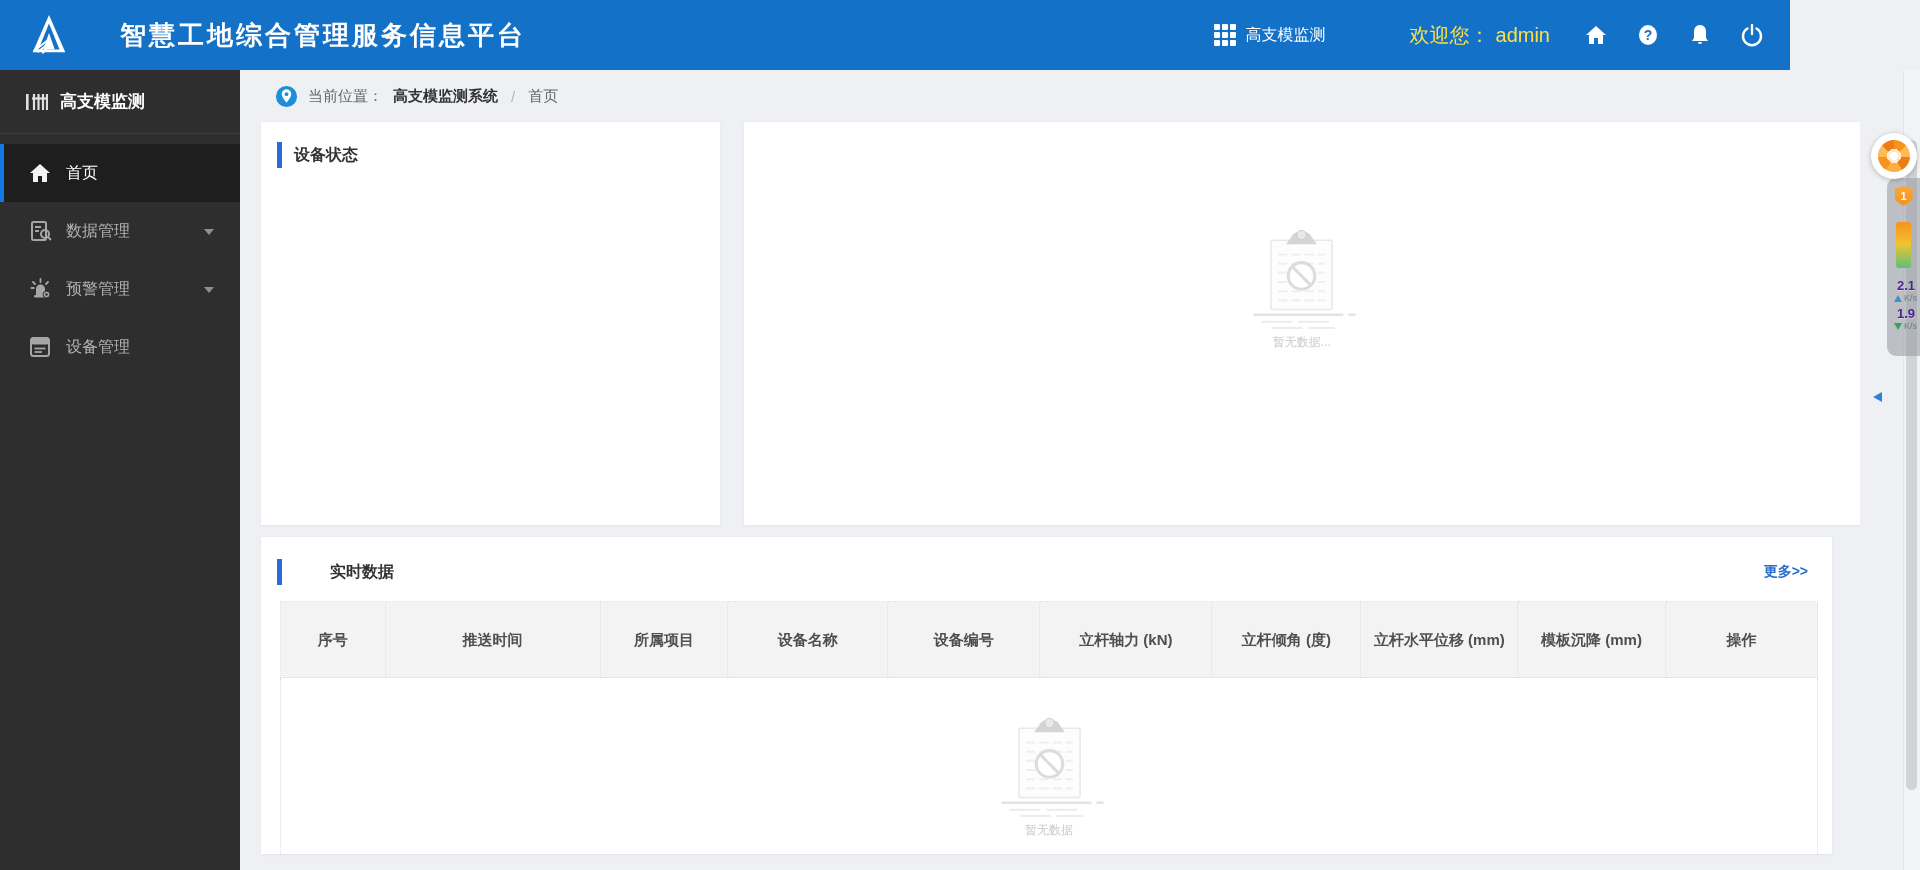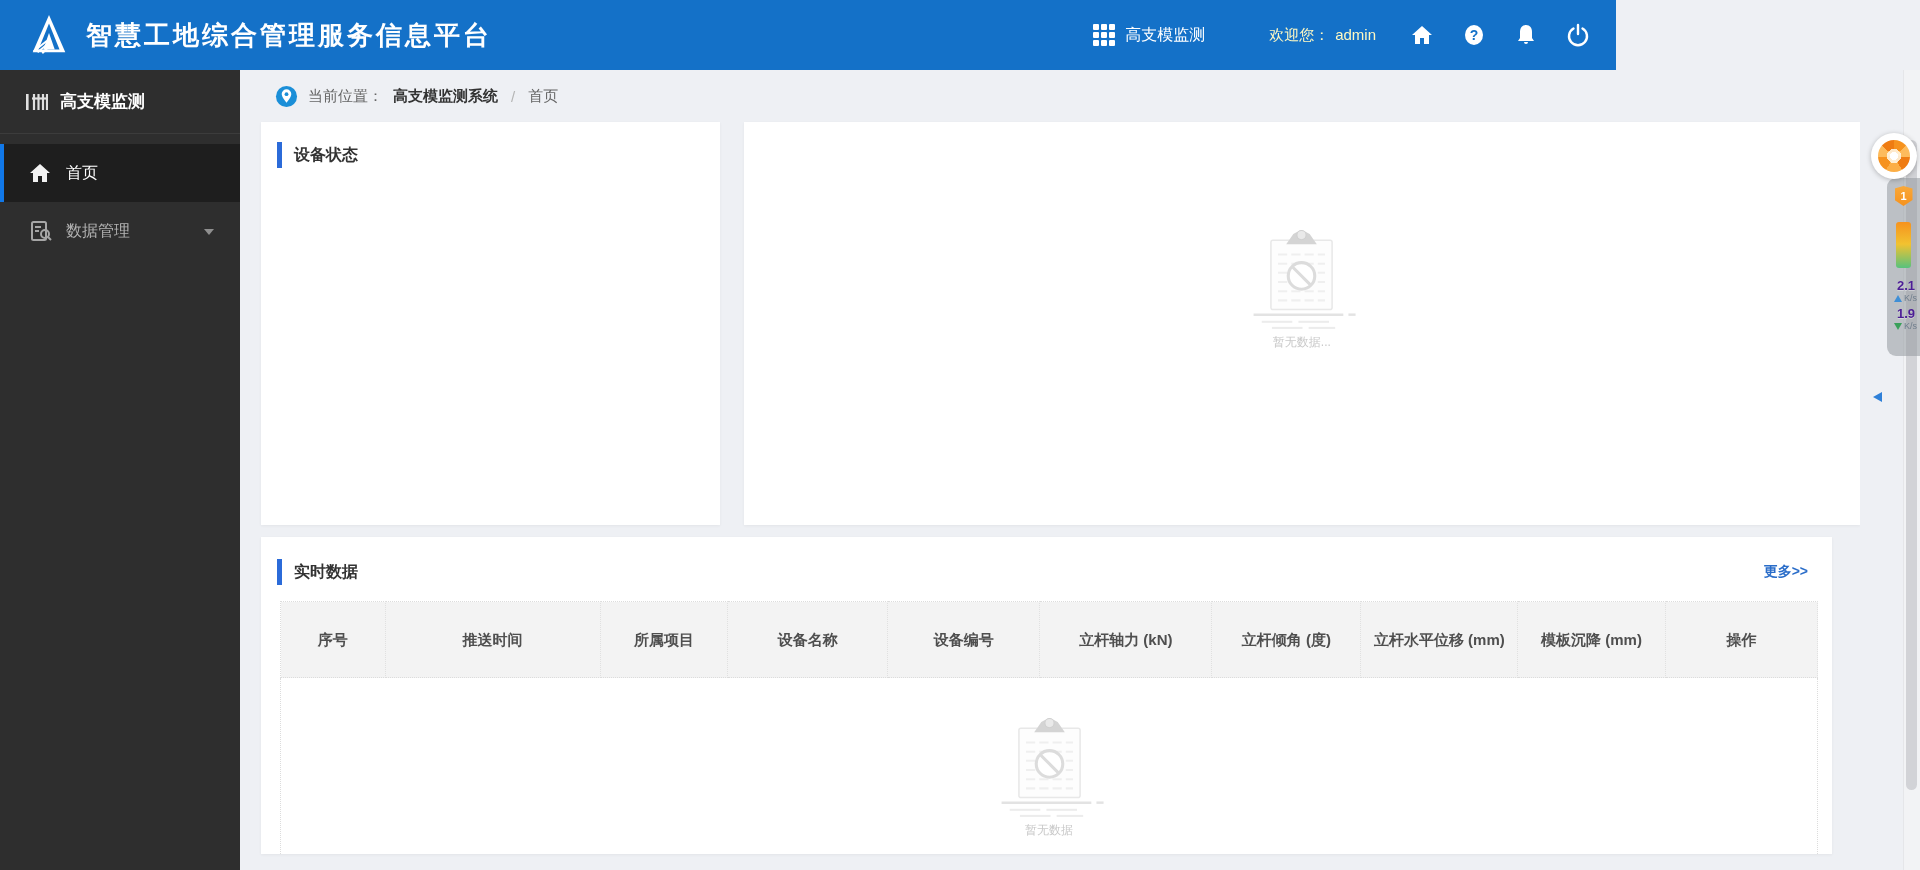--- a/index.html
+++ b/index.html
@@ -4,29 +4,29 @@
 <style>
   * { margin:0; padding:0; box-sizing:border-box; }
   html,body { width:1920px; height:870px; overflow:hidden; }
   body {
     font-family:"Liberation Sans","DejaVu Sans",sans-serif;
     background:var(--content-bg,#eef0f4);
     position:relative;
   }
   
   .app-header {
-    position:absolute; top:0; left:0; width:1616px; height:70px;
+    position:absolute; top:0; left:0; width:1790px; height:70px;
     background:var(--header-blue,#1471c8);
-    display:flex; align-items:center; padding:16px 26px; z-index:60;
+    display:flex; align-items:center; padding:16px 26px; z-index:60;gap:34px;
   }
   .logo { width:46px; height:46px; flex:0 0 auto; }
   .app-title { color:#fff; font-size:26px; font-weight:bold; letter-spacing:3px; margin-left:14px; }
   .header-right { margin-left:auto; display:flex; align-items:center; }
   .app-switcher { display:flex; align-items:center; gap:9px; color:#fff; font-size:16px; cursor:pointer; }
-  .welcome { color:#fef9c3; font-size:15px; margin-left:64px; }
+  .welcome { color:#fde047; font-size:20px; margin-left:84px; }
   .welcome b { font-weight:normal; margin-left:6px; }
   .header-icons { display:flex; align-items:center; gap:28px; margin-left:34px; }
   .hicon { width:24px; height:24px; cursor:pointer; display:block; }
   
   .sidebar {
     position:absolute; top:70px; left:0; width:240px; height:800px;
     background:var(--sidebar-bg,#2e2e2e); z-index:20;
   }
   .brand {
     height:64px; display:flex; align-items:center; padding-left:26px; gap:12px;
@@ -64,21 +64,21 @@
   .panel-device { width:468px; }
   .panel-warning { width:1139px; }
   .panel-head { display:flex; align-items:center; padding:20px 24px 0 16px; }
   .accent-bar { width:5px; height:26px; background:var(--accent-blue,#2b6bd9); margin-right:12px; flex:0 0 auto; }
   .panel-title { font-size:16px; font-weight:bold; color:#333; }
   .more-link { margin-left:auto; color:var(--link-blue,#2b6bd9); font-size:14px; font-weight:bold; cursor:pointer; }
   .empty-state { display:flex; flex-direction:column; align-items:center; }
   .panel-warning .empty-state { margin-top:108px; }
   .empty-text { font-size:12px; color:var(--empty-text,#c9c9c9); margin-top:2px; }
   .panel-realtime { margin:12px 28px 0 21px; height:317px; overflow:hidden; }
-  .panel-realtime .panel-head { padding-top:22px; }
+  .panel-realtime .panel-head { padding-top:22px;gap:36px; }
   .table-wrap { margin:16px 14px 0 19px; height:calc(100% - 64px); }
   table { width:100%; border-collapse:collapse; table-layout:fixed; }
   th {
     background:var(--table-header-bg,#f3f3f3);
     border-top:1px dotted #dcdcdc; border-bottom:1px dotted #dcdcdc; border-right:1px dotted #e0e0e0;
     height:76px; font-size:15px; color:#4f4f4f; font-weight:bold;
     padding:8px 10px; text-align:center; line-height:1.6;
   }
   th:first-child { border-left:1px dotted #dcdcdc; }
   tbody td { border-left:1px dotted #dcdcdc; border-right:1px dotted #dcdcdc; height:180px; vertical-align:top; }
@@ -212,21 +212,46 @@
         <rect x="4" y="3" width="14" height="18" rx="1.5" fill="none" stroke="currentColor" stroke-width="2"></rect>
         <line x1="7" y1="8" x2="13" y2="8" stroke="currentColor" stroke-width="2"></line>
         <line x1="7" y1="12" x2="11" y2="12" stroke="currentColor" stroke-width="2"></line>
         <circle cx="17" cy="15" r="4" fill="none" stroke="currentColor" stroke-width="2"></circle>
         <line x1="20" y1="18" x2="23" y2="21" stroke="currentColor" stroke-width="2"></line>
       </svg>
       <span>数据管理</span>
       <i class="caret"></i>
     </div>
 
-
+    <div class="menu-item">
+      <svg class="mi-icon" viewBox="0 0 24 24">
+        <path d="M8 18 V12 a4.5 4.5 0 0 1 9 0 V18 Z" fill="currentColor"></path>
+        <rect x="6" y="18" width="13" height="2.6" rx="1.3" fill="currentColor"></rect>
+        <g stroke="currentColor" stroke-width="1.8" stroke-linecap="round">
+          <line x1="12.5" y1="2" x2="12.5" y2="5"></line>
+            <line x1="5" y1="5" x2="7" y2="7"></line>
+            <line x1="20" y1="5" x2="18" y2="7"></line>
+            <line x1="3.5" y1="11" x2="5.8" y2="11"></line>
+        </g>
+        <circle cx="18.5" cy="17.5" r="3.4" fill="currentColor" stroke="#2e2e2e" stroke-width="1"></circle>
+        <circle cx="18.5" cy="17.5" r="1.2" fill="#2e2e2e"></circle>
+      </svg>
+      <span>预警管理</span>
+      <i class="caret"></i>
+    </div>
+
+    <div class="menu-item">
+      <svg class="mi-icon" viewBox="0 0 24 24">
+        <rect x="3" y="3" width="18" height="18" rx="2.5" fill="none" stroke="currentColor" stroke-width="2"></rect>
+        <rect x="3" y="3" width="18" height="6.5" rx="2.5" fill="currentColor"></rect>
+        <line x1="6.5" y1="13.5" x2="17.5" y2="13.5" stroke="currentColor" stroke-width="1.8"></line>
+        <line x1="6.5" y1="17" x2="14" y2="17" stroke="currentColor" stroke-width="1.8"></line>
+      </svg>
+      <span>设备管理</span>
+    </div>
   </div>
 </nav>
 
 <main class="content">
 
   <div class="breadcrumb">
     <svg class="pin" viewBox="0 0 24 24">
       <circle cx="12" cy="12" r="11" fill="#1b8fd8"></circle>
       <path d="M12 4.5 a5 5 0 0 1 5 5 c0 3.6 -5 9 -5 9 s-5 -5.4 -5 -9 a5 5 0 0 1 5 -5 Z" fill="#ffffff"></path>
       <circle cx="12" cy="9.6" r="2" fill="#1b8fd8"></circle>

